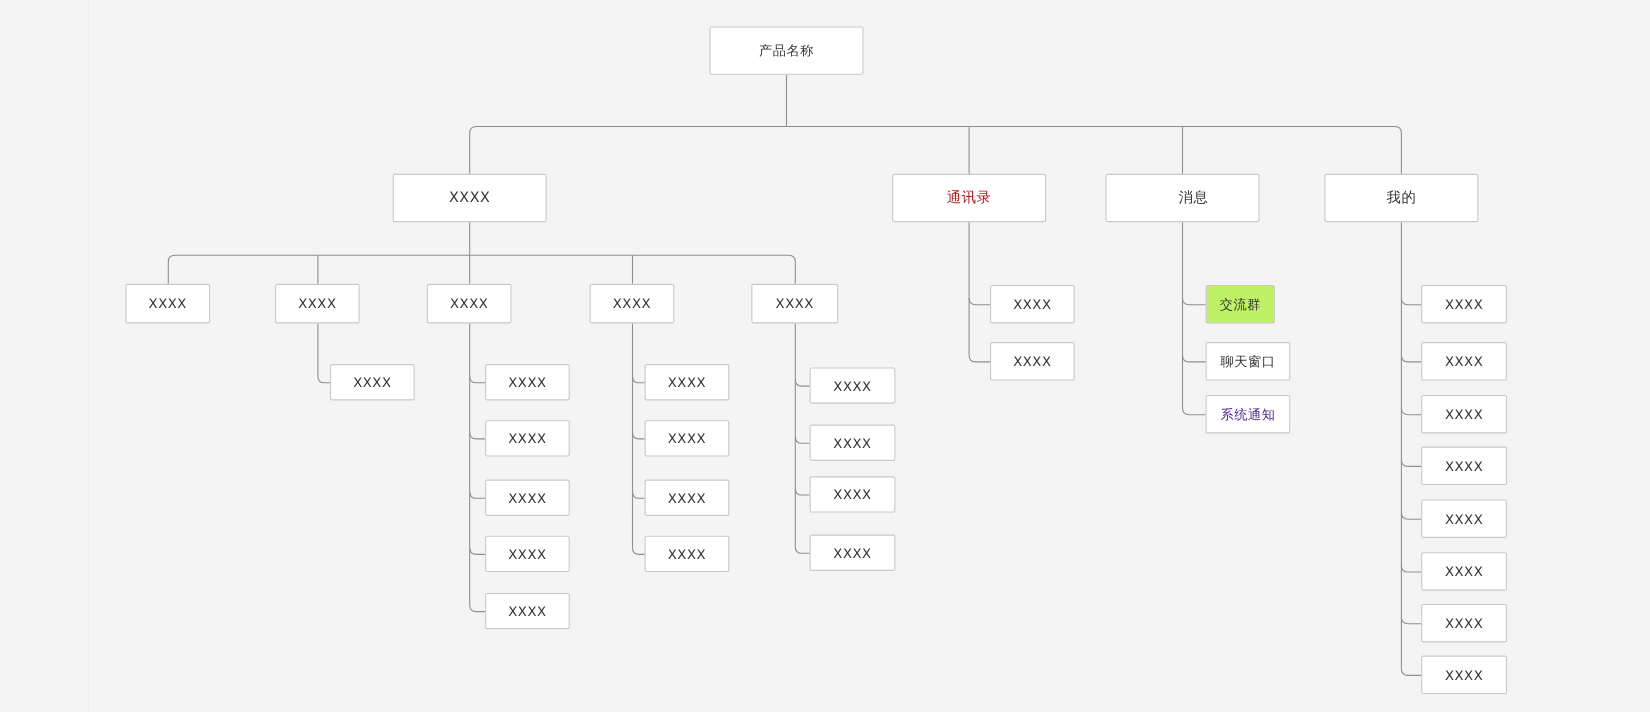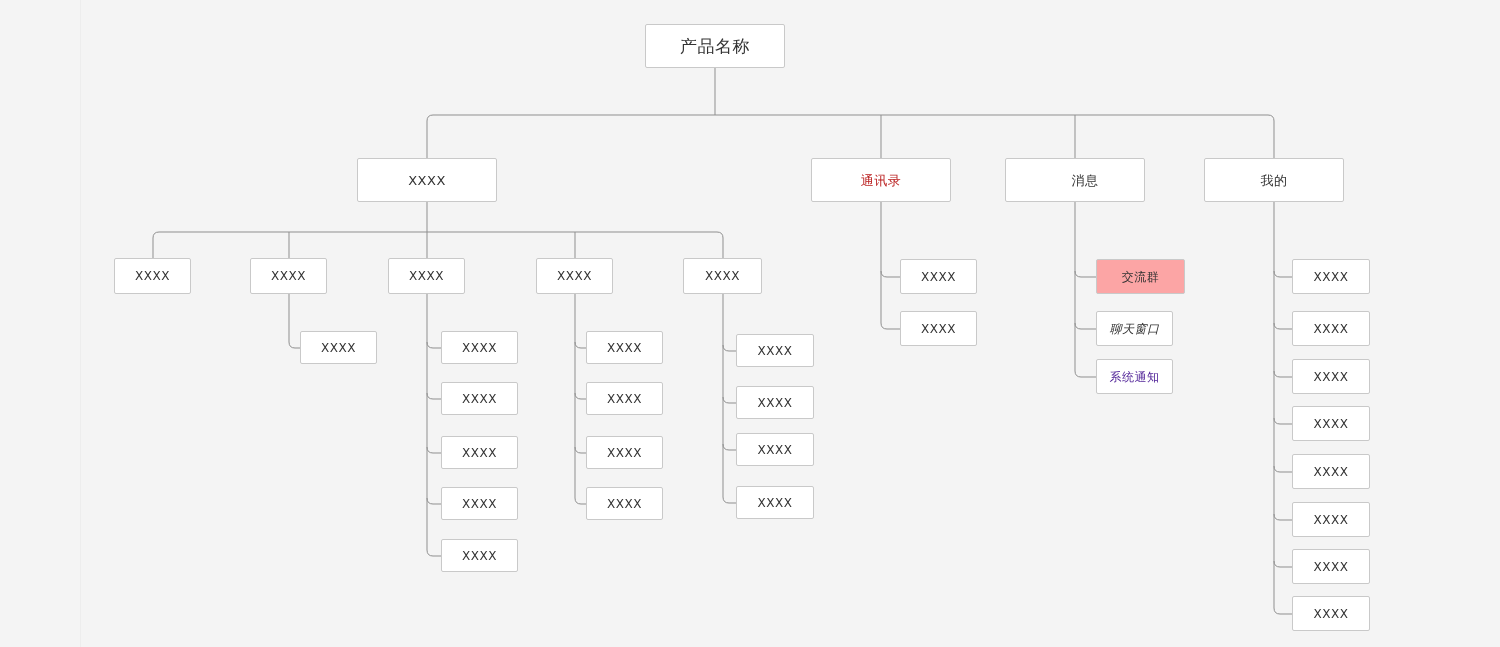--- a/index.html
+++ b/index.html
@@ -40,21 +40,21 @@
     background: #ffffff;
     border: 1px solid #c9c9c9;
     border-radius: 2px;
     display: flex;
     align-items: center;
     justify-content: center;
     color: #333333;
     white-space: nowrap;
     overflow: hidden;
   }
-  .node.root  { font-size: 17px; }
+  .node.root  { font-size: 12px; }
   .node.lvl2  { font-size: 13px; }
   .node.lvl3  { font-size: 12px; }
   .node.lvl4  { font-size: 12px; }
   .node .lbl {
     letter-spacing: 0.5px;
     line-height: 1;
   }
 </style>
 </head>
 <body>
@@ -178,24 +178,24 @@
       </div>
       <div class="node lvl4" style="left: 736px; top: 486px; width: 78px; height: 33px; border-color: rgb(201, 201, 201); background: rgb(255, 255, 255); color: rgb(51, 51, 51);">
         <span class="lbl">XXXX</span>
       </div>
       <div class="node lvl3" style="left: 900px; top: 259px; width: 77px; height: 35px; border-color: rgb(201, 201, 201); background: rgb(255, 255, 255); color: rgb(51, 51, 51);">
         <span class="lbl">XXXX</span>
       </div>
       <div class="node lvl3" style="left: 900px; top: 311px; width: 77px; height: 35px; border-color: rgb(201, 201, 201); background: rgb(255, 255, 255); color: rgb(51, 51, 51);">
         <span class="lbl">XXXX</span>
       </div>
-      <div class="node lvl3" style="left: 1096px; top: 259px; width: 89px; height: 35px; border-color: rgb(201, 201, 201); background: #fca5a5; color: rgb(51, 51, 51);">
+      <div class="node lvl3" style="left: 1096px; top: 259px; width: 63px; height: 35px; border-color: rgb(201, 201, 201); background: #bef264; color: rgb(51, 51, 51);">
         <span class="lbl">交流群</span>
       </div>
-      <div class="node lvl3" style="left: 1096px; top: 311px; width: 77px; height: 35px; border-color: rgb(201, 201, 201); background: rgb(255, 255, 255); color: rgb(51, 51, 51); font-style: italic;">
+      <div class="node lvl3" style="left: 1096px; top: 311px; width: 77px; height: 35px; border-color: rgb(201, 201, 201); background: rgb(255, 255, 255); color: rgb(51, 51, 51);">
         <span class="lbl">聊天窗口</span>
       </div>
       <div class="node lvl3" style="left: 1096px; top: 359px; width: 77px; height: 35px; border-color: rgb(201, 201, 201); background: rgb(255, 255, 255); color: #4c1d95;">
         <span class="lbl">系统通知</span>
       </div>
       <div class="node lvl3" style="left: 1292px; top: 259px; width: 78px; height: 35px; border-color: rgb(201, 201, 201); background: rgb(255, 255, 255); color: rgb(51, 51, 51);">
         <span class="lbl">XXXX</span>
       </div>
       <div class="node lvl3" style="left: 1292px; top: 311px; width: 78px; height: 35px; border-color: rgb(201, 201, 201); background: rgb(255, 255, 255); color: rgb(51, 51, 51);">
         <span class="lbl">XXXX</span>

